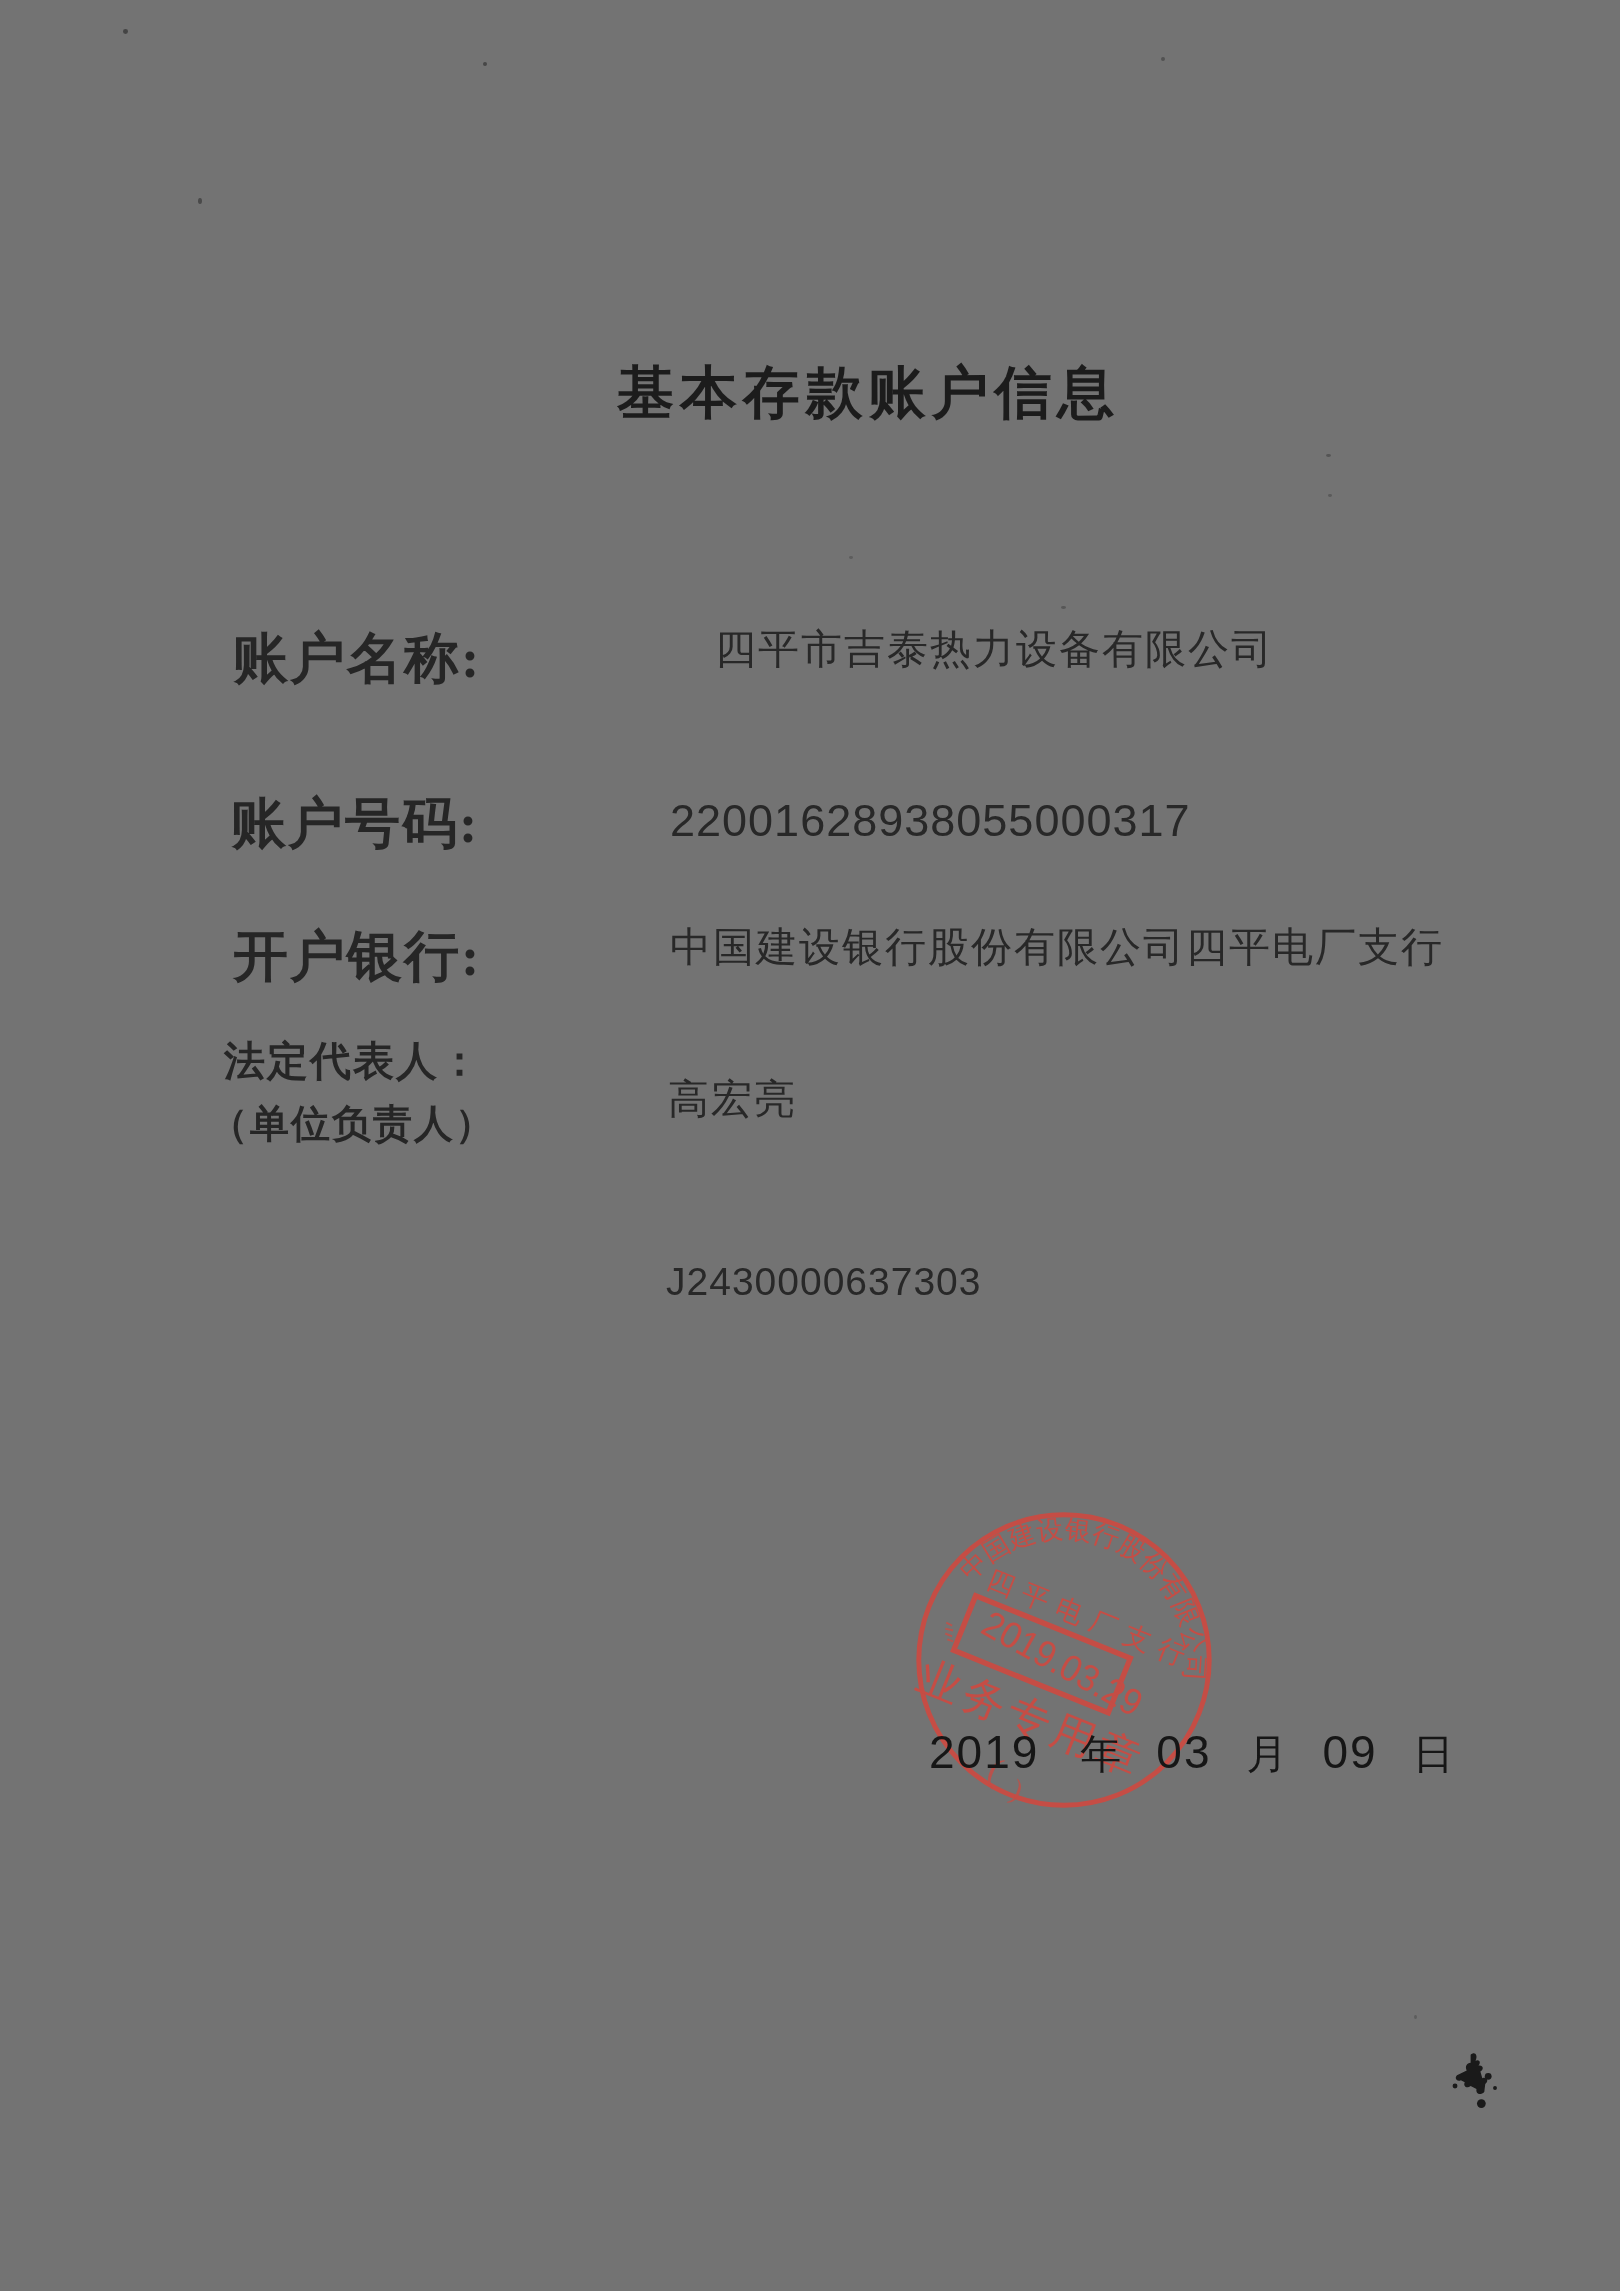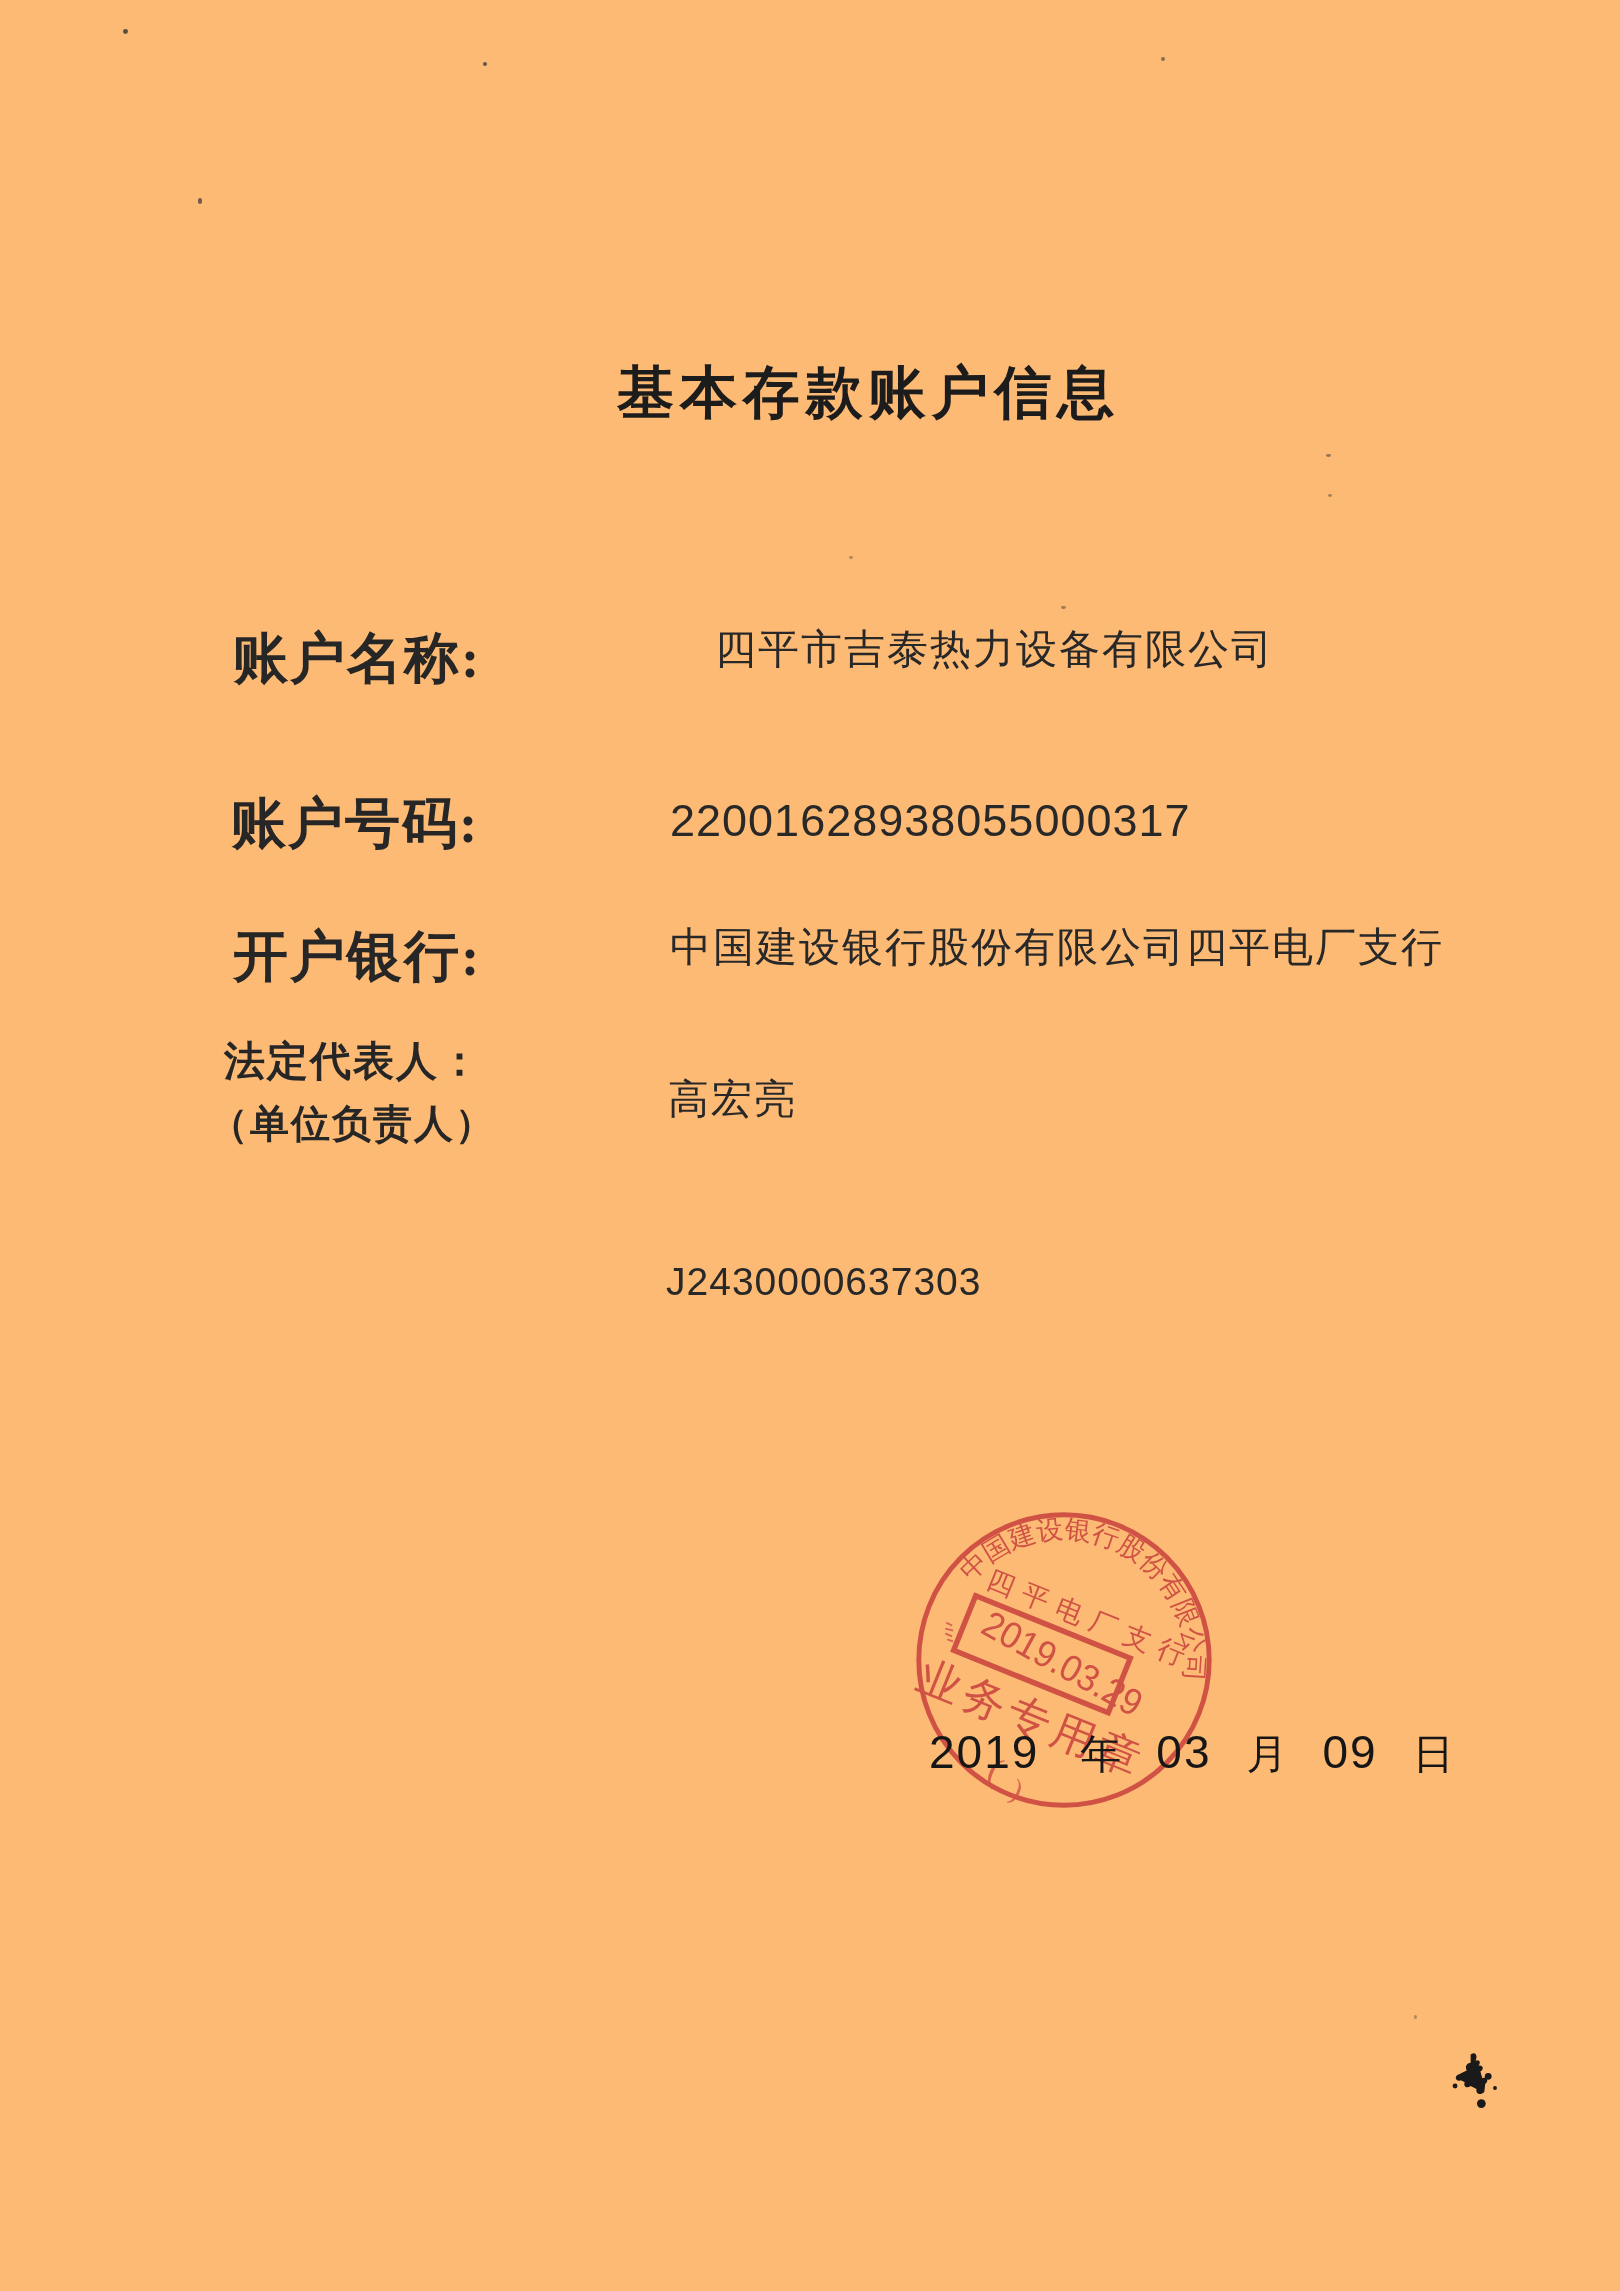--- a/index.html
+++ b/index.html
@@ -1,20 +1,20 @@
 <!DOCTYPE html>
 <html><head>
 <meta charset="utf-8">
 <style>
   html,body{margin:0;padding:0;background:#e8e8e8;}
   .page{
     position:relative;
     width:1620px;height:2292px;
     margin:0 auto;
-    background:#fdba74;
+    background:#737373;
     overflow:hidden;
     font-family:"Liberation Serif", serif;
   }
   .doc-title{
     position:absolute;
     left:617px;top:364px;
     font-family:"Liberation Serif", serif;
     font-weight:bold;
     font-size:57px;line-height:1;
     letter-spacing:5.9px;

